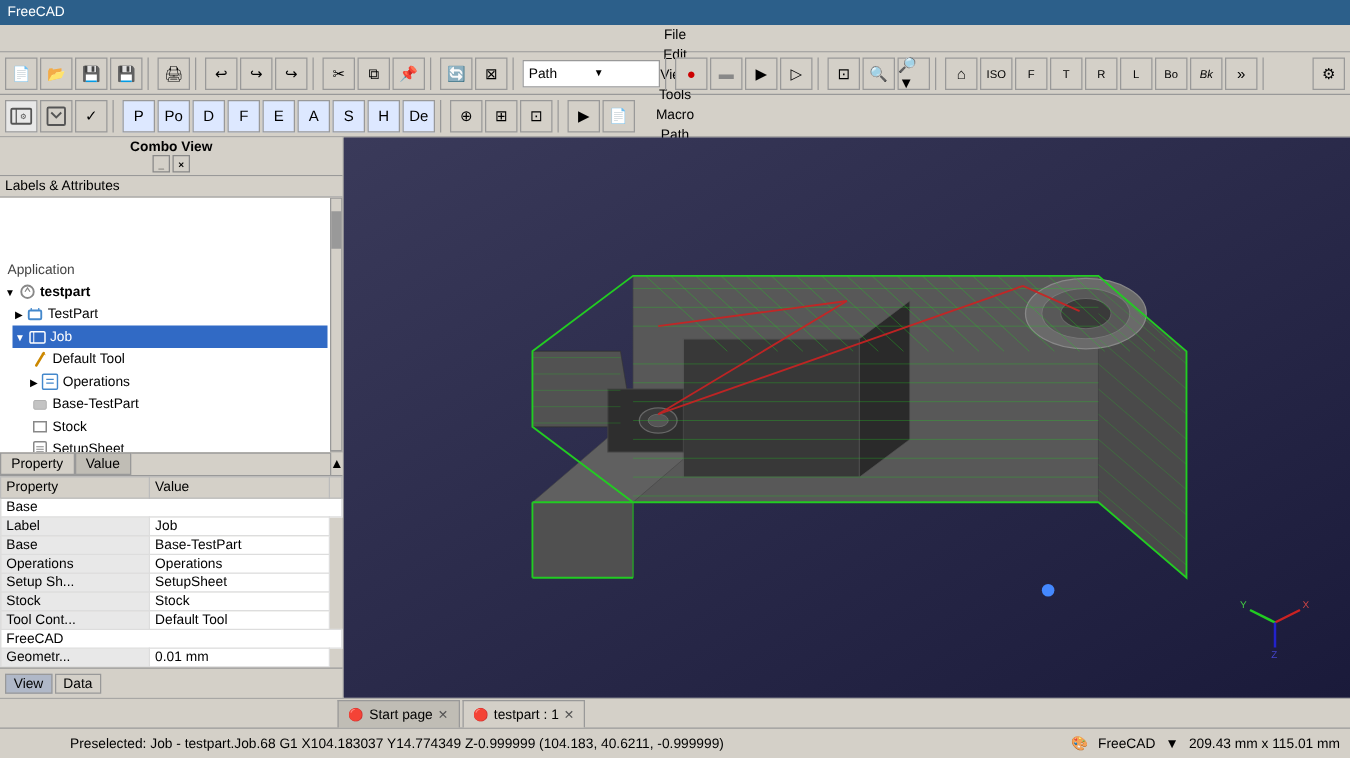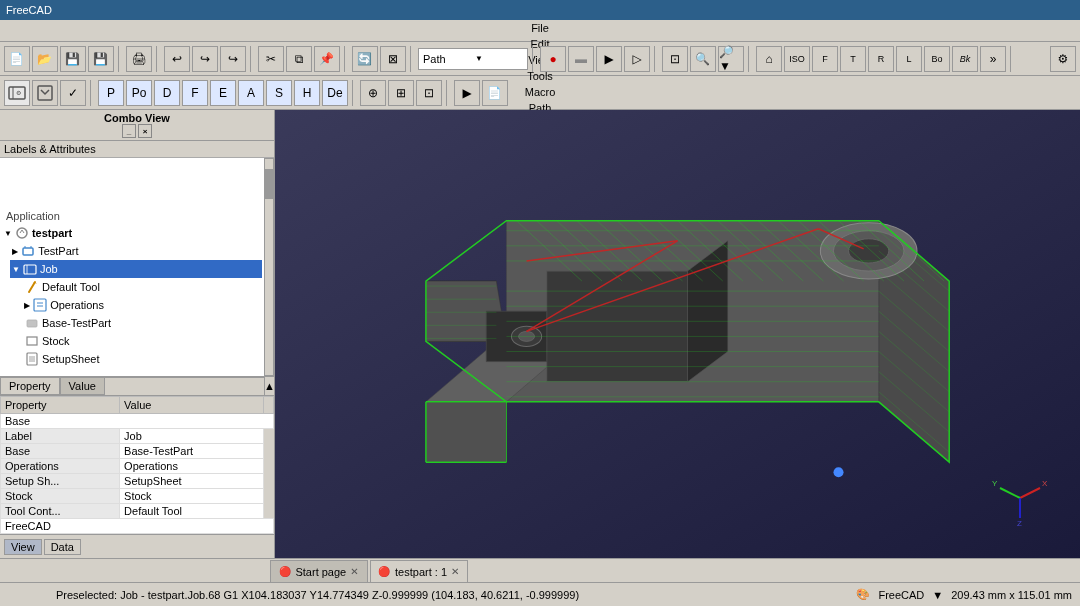--- a/index.html
+++ b/index.html
@@ -518,20 +518,24 @@
           <tr>
             <td class="prop-label">Stock</td>
             <td>Stock</td>
           </tr>
           <tr>
             <td class="prop-label">Tool Cont...</td>
             <td>Default Tool</td>
           </tr>
           <tr>
             <td colspan="3" class="prop-section-row">FreeCAD</td>
+          </tr>
+          <tr>
+            <td class="prop-label">Geometr...</td>
+            <td>0.01 mm</td>
           </tr>
         </tbody>
       </table>
     </div>
 
     <div id="view-btns">
       <div class="view-btn active">View</div>
       <div class="view-btn">Data</div>
     </div>
   </div>

